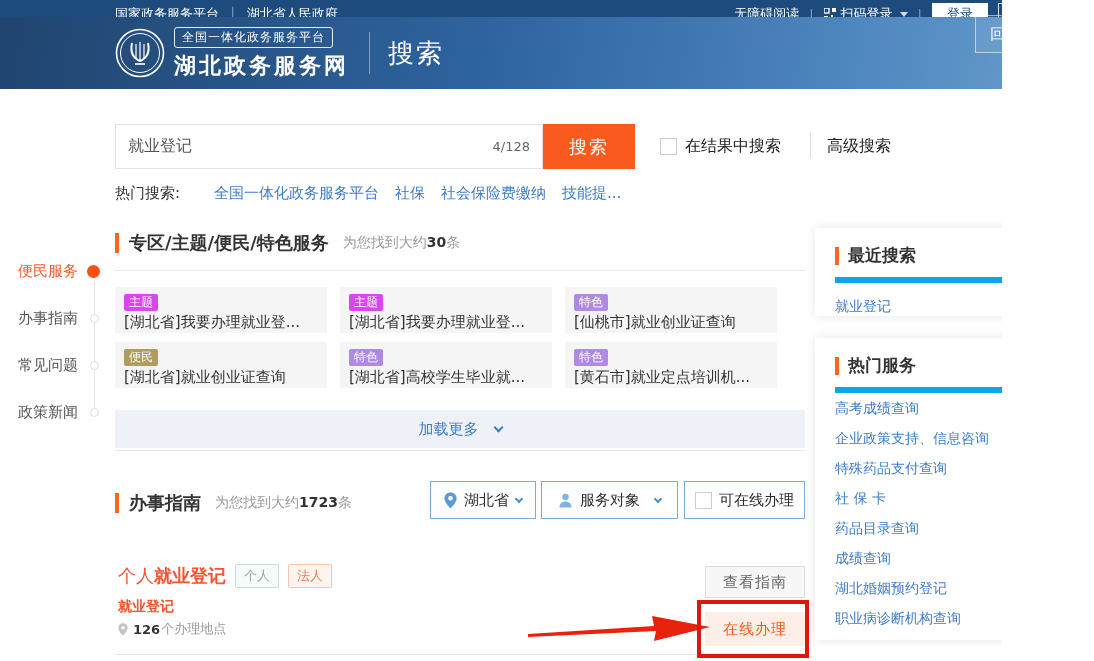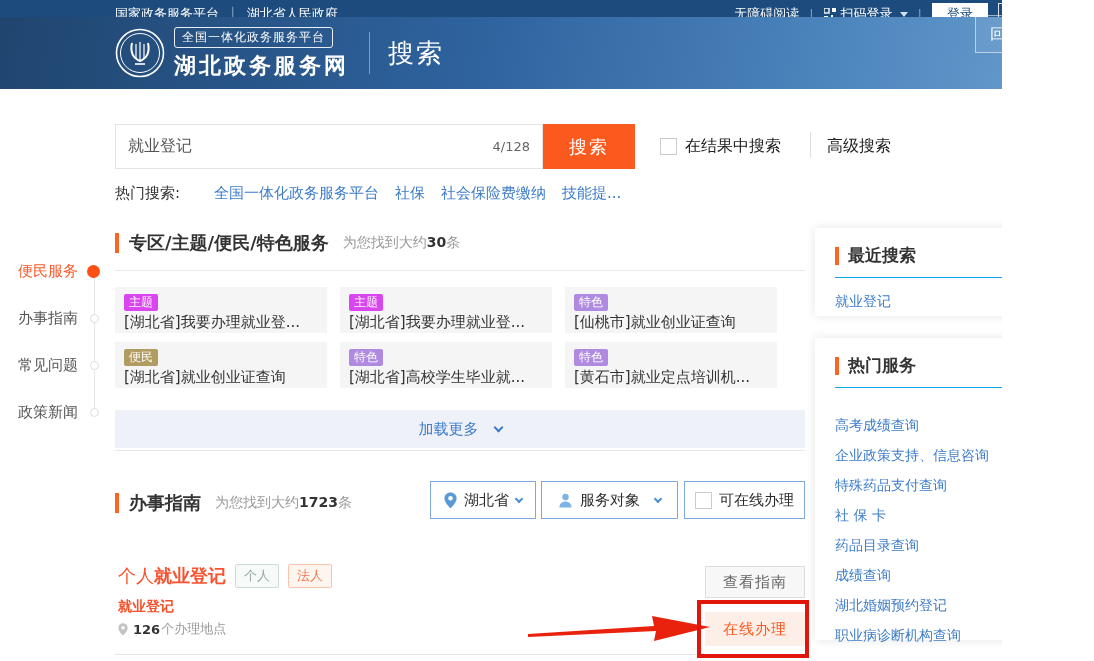--- a/index.html
+++ b/index.html
@@ -115,26 +115,26 @@
 
   
   .anno-box { position:absolute; left:697px; top:600px; width:112px; height:58px; border:4px solid #e1160a; }
   .anno-arrow { position:absolute; left:528px; top:610px; }
 
   
   .side-card { position:absolute; left:815px; width:238px; background:#fff;
     box-shadow:0 0 10px rgba(0,0,0,.1); padding:16px 20px 18px 20px; }
   .sc-recent { top:228px; height:88px; }
   .sc-hot { top:338px; height:302px; }
-  .sc-head { display:flex; align-items:center; gap:9px; padding-bottom:10px; border-bottom:1px solid #0ea5e9; }
+  .sc-head { display:flex; align-items:center; gap:9px; padding-bottom:10px; border-bottom:6px solid #0ea5e9; }
   .sc-bar { width:4px; height:18px; background:#fb6524; }
   .sc-title { font-size:17px; font-weight:bold; color:#333; }
   .sc-link { font-size:14px; color:#3d7cc9; cursor:pointer; white-space:nowrap; }
   .sc-recent .sc-link { display:block; margin-top:15px; }
-  .sc-list { list-style:none; margin-top:22px; }
+  .sc-list { list-style:none; margin-top:0; }
   .sc-list li { line-height:30px; }
 
   svg { display:block; }
 </style>
 </head>
 <body>
 
 <div class="page">
 
   <div class="topstrip">

